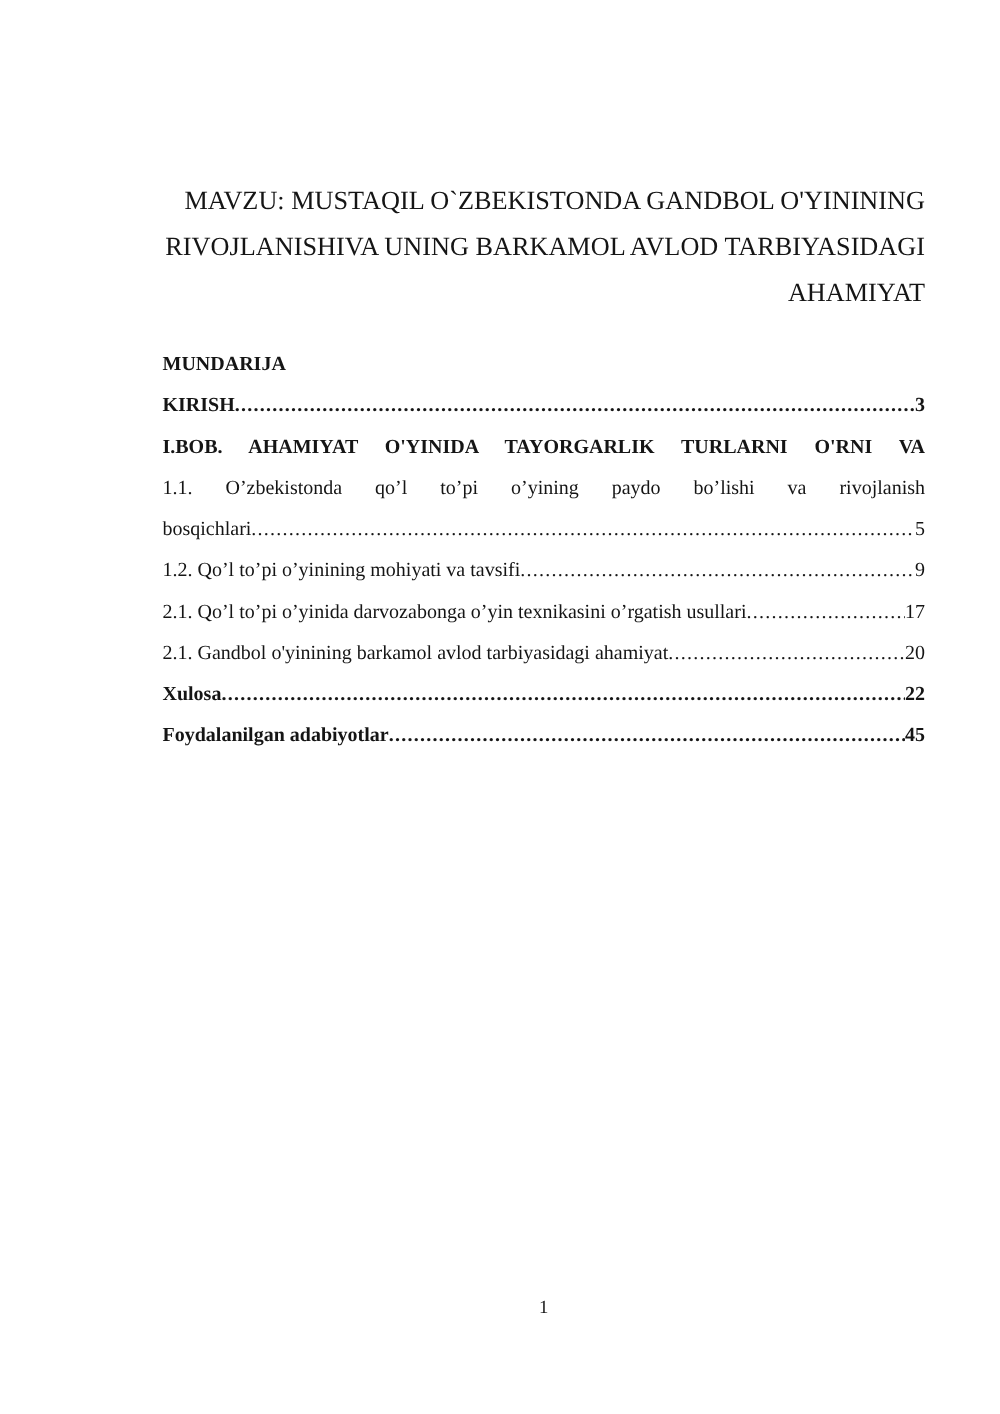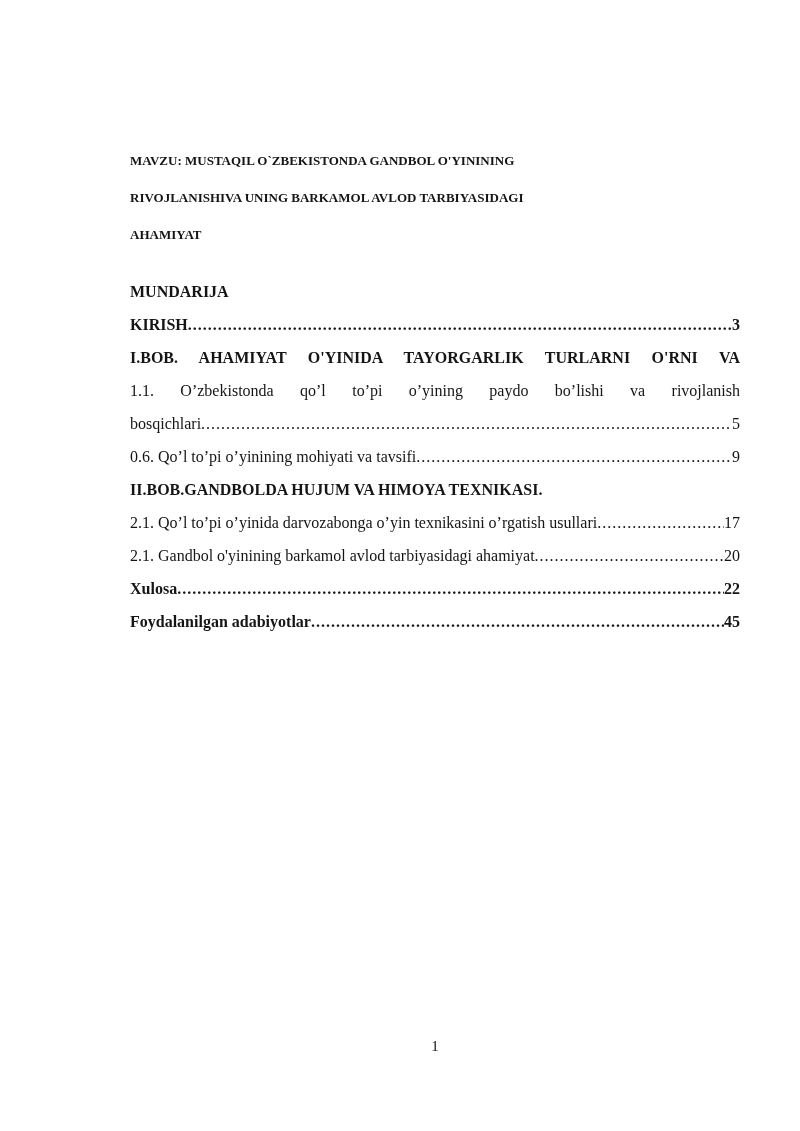--- a/index.html
+++ b/index.html
@@ -10,21 +10,21 @@
     color: #151515;
   }
   .page {
     position: relative;
     width: 800px; height: 1131px;
     box-sizing: border-box;
     padding: 142px 60px 0 130px;
     background: #ffffff;
     overflow: hidden;
   }
-  .title { text-align: left; font-weight: bold; font-size: 13px; line-height: 37px; }
+  .title { text-align: right; font-weight: normal; font-size: 21px; line-height: 37px; }
   .title .tline { white-space: nowrap; }
   .toc { margin-top: 22px; font-size: 16px; line-height: 33px; }
   .toc-heading { text-align: left; font-weight: bold; }
   .b { font-weight: bold; }
   .jline { text-align: justify; text-align-last: justify; }
   .row { display: flex; align-items: center; }
   .row .label { white-space: nowrap; flex: 0 0 auto; }
   .row .dots {
     flex: 1 1 auto; overflow: hidden; white-space: nowrap;
     letter-spacing: 1px; min-width: 0;
@@ -63,26 +63,25 @@
     <div>
       <div class="jline">1.1. O’zbekistonda qo’l to’pi o’yining paydo bo’lishi va rivojlanish</div>
       <div class="row">
         <span class="label">bosqichlari</span>
         <span class="dots">..........................................................................................................................................................................................</span>
         <span class="pg">5</span>
       </div>
     </div>
 
     <div class="row">
-      <span class="label">0.6. Qo’l to’pi o’yinining mohiyati va tavsifi</span>
+      <span class="label">1.2. Qo’l to’pi o’yinining mohiyati va tavsifi</span>
       <span class="dots">..........................................................................................................................................................................................</span>
       <span class="pg">9</span>
     </div>
 
-    <div class="b">II.BOB.GANDBOLDA HUJUM VA HIMOYA TEXNIKASI.</div>
 
     <div class="row">
       <span class="label">2.1. Qo’l to’pi o’yinida darvozabonga o’yin texnikasini o’rgatish usullari</span>
       <span class="dots">..........................................................................................................................................................................................</span>
       <span class="pg">17</span>
     </div>
 
     <div class="row">
       <span class="label">2.1. Gandbol o'yinining barkamol avlod tarbiyasidagi ahamiyat</span>
       <span class="dots">..........................................................................................................................................................................................</span>

